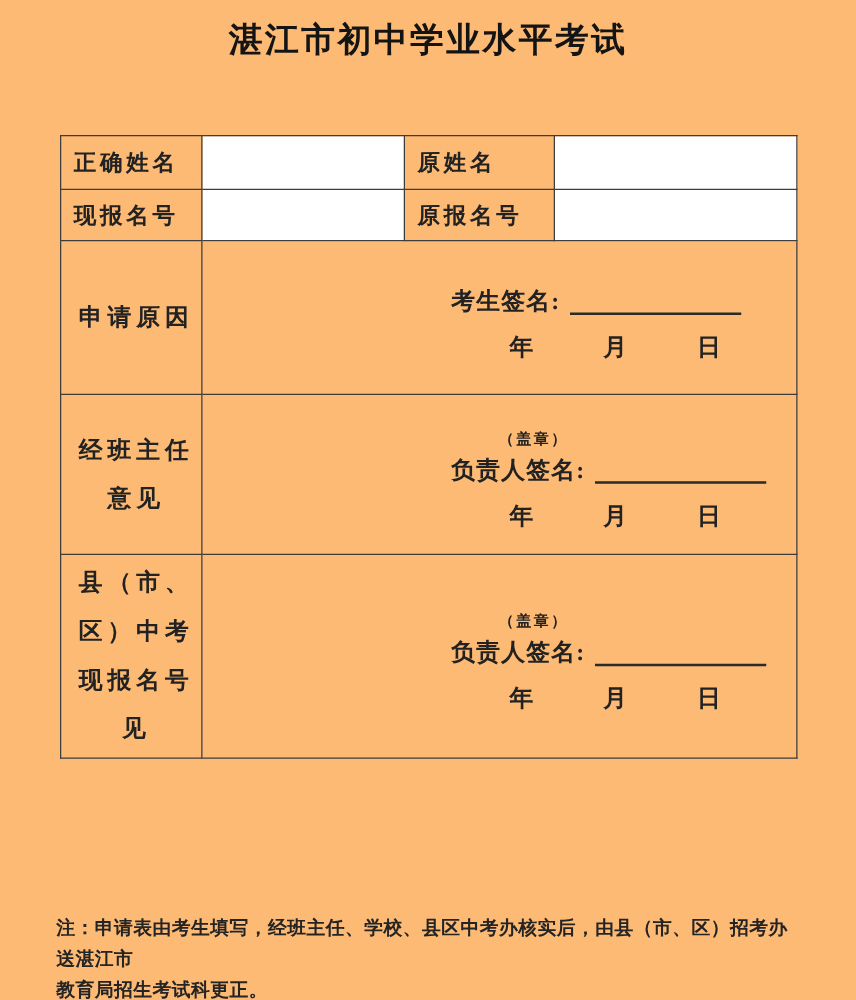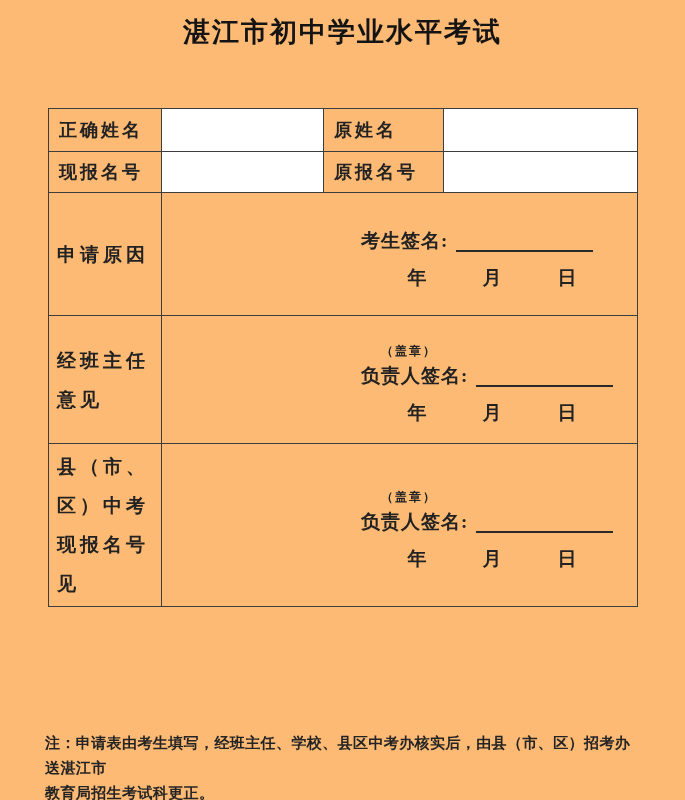--- a/index.html
+++ b/index.html
@@ -29,29 +29,29 @@
     border:1.5px solid #3d3d3d;
     vertical-align:middle;
   }
   td.lbl {
     font-size:18px; font-weight:600; letter-spacing:3px;
     padding-left:10px; color:#222;
   }
   td.lbl-sec {
     font-size:19px; font-weight:600; letter-spacing:4px;
     padding-left:8px; line-height:39px;
-    white-space:pre-line; color:#222;
+    white-space:pre-line; color:#222;text-align:center;
   }
   td.blank { background:#fff; }
 
   td.sig-cell { vertical-align:middle; padding-top:10px; }
   .sig-block { width:262px; margin-left:auto; margin-right:14px; }
   .stamp {
     font-size:12px; font-weight:600; letter-spacing:2px;
-    margin-left:20px; margin-bottom:3px; color:#222;
+    margin-left:38px; margin-bottom:3px; color:#222;
   }
   .sig-line { display:flex; align-items:center; }
   .sig-label { font-size:19px; font-weight:600; letter-spacing:1px; white-space:nowrap; color:#222; }
   .underline {
     display:inline-block; width:137px; height:22px;
     border-bottom:2px solid #2a2a2a; margin-left:8px; flex:0 0 auto;
   }
   .date-line {
     display:flex; justify-content:center; gap:56px;
     margin-top:11px; font-size:19px; font-weight:600; color:#222;

